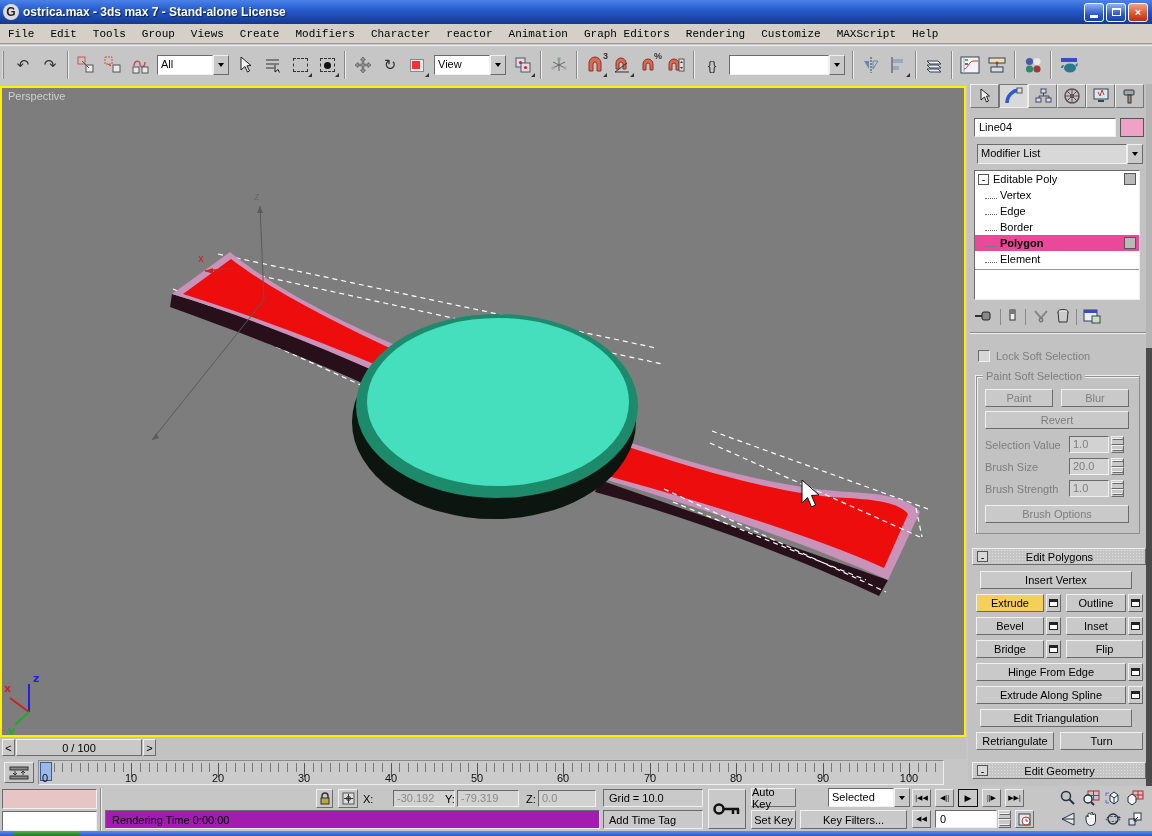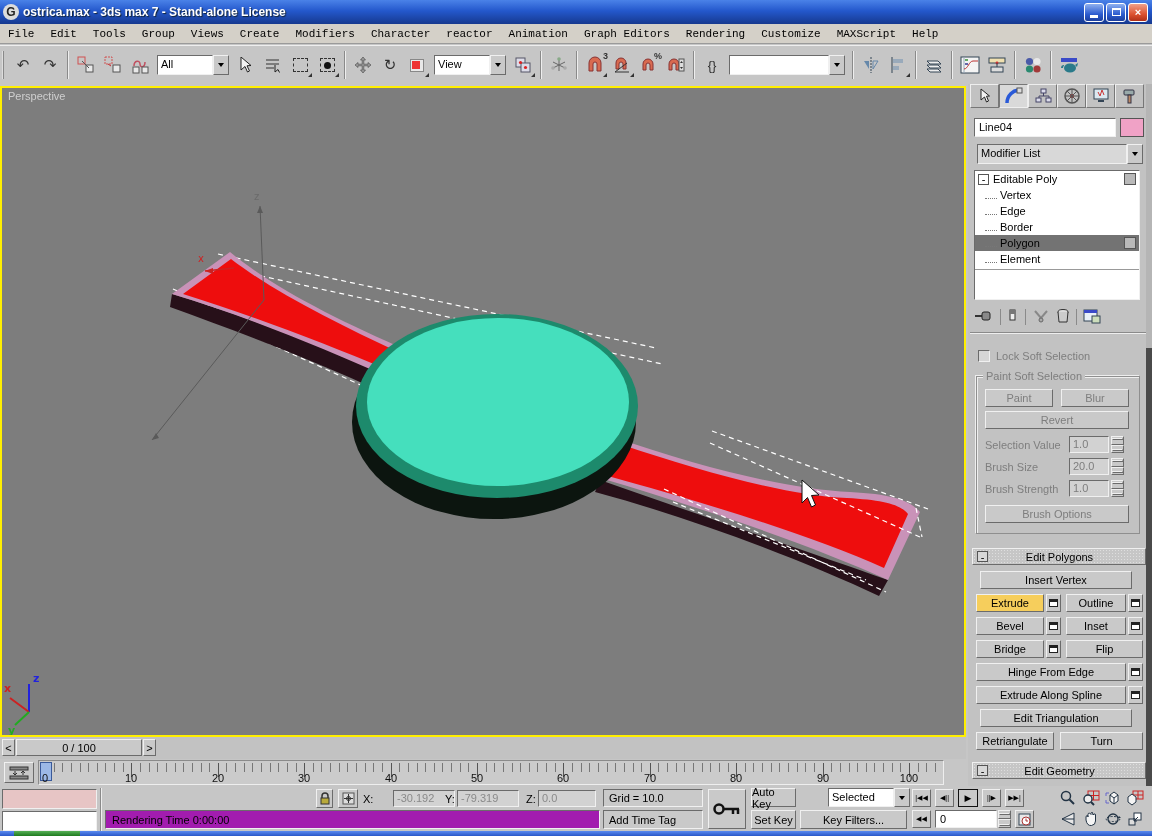--- a/index.html
+++ b/index.html
@@ -410,21 +410,21 @@
           <span>Vertex</span>
         </div>
       <div class="stackrow">
           <div class="dots"></div>
           <span>Edge</span>
         </div>
       <div class="stackrow">
           <div class="dots"></div>
           <span>Border</span>
         </div>
-      <div class="stackrow" style="background:#737373;">
+      <div class="stackrow" style="background:#ec4899;font-weight:bold;">
           <div class="dots"></div>
           <span>Polygon</span>
           <div class="modbox"></div>
         </div>
       <div class="stackrow">
           <div class="dots"></div>
           <span>Element</span>
         </div>
       <div style="height:1px;background:#999;margin-top:2px;"></div>
     </div>

